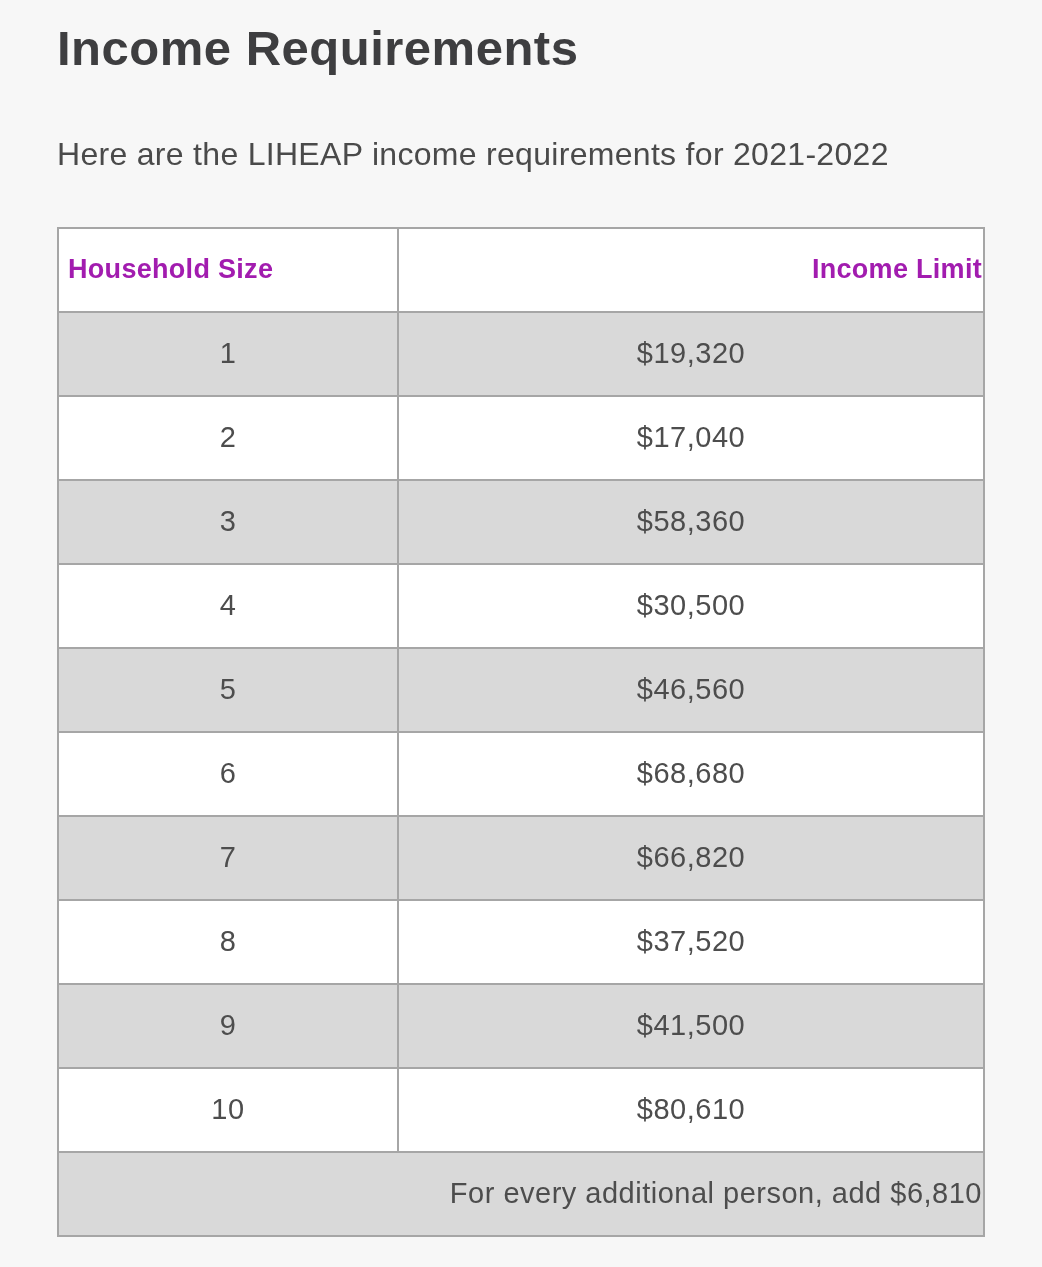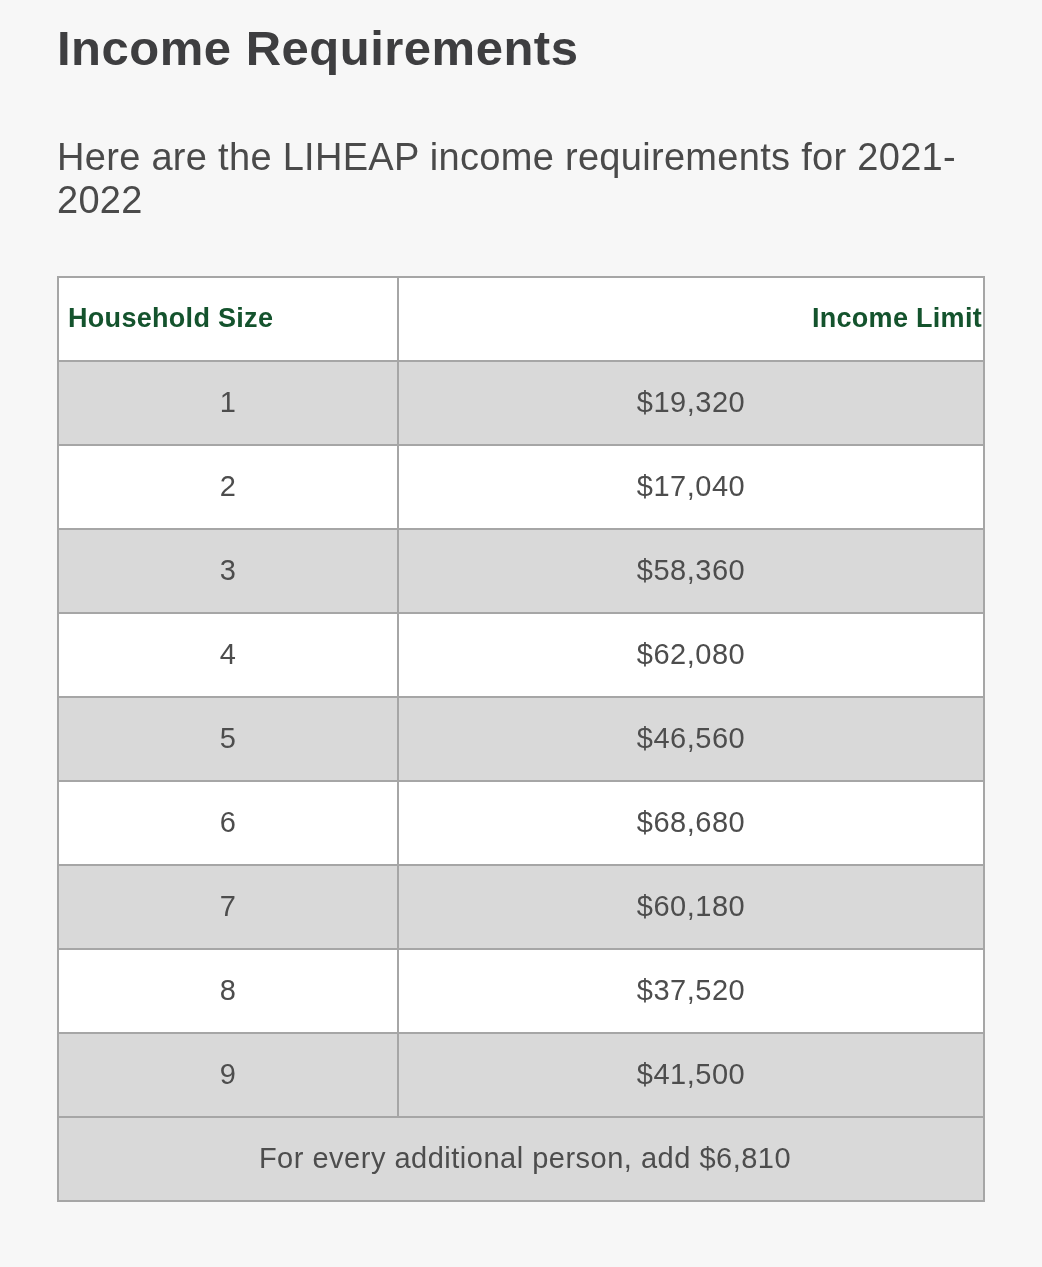--- a/index.html
+++ b/index.html
@@ -19,42 +19,42 @@
   .page-title {
     margin: 0;
     font-size: 49px;
     line-height: 1.1;
     font-weight: 800;
     letter-spacing: 0.5px;
     color: #3e3e40;
   }
   .page-subtitle {
     margin: 60px 0 0 0;
-    font-size: 38px;
+    font-size: 32px;
     font-weight: 300;
     letter-spacing: 0.3px;
     color: #4a4a4a;
   }
   table.income-table {
     margin-top: 54px;
     width: 928px;
     border-collapse: collapse;
     background: #ffffff;
     table-layout: fixed;
   }
   .income-table th,
   .income-table td {
     border: 2px solid #a6a6a6;
     height: 80px;
     vertical-align: middle;
   }
   .income-table th {
     font-size: 27px;
     font-weight: 700;
-    color: #14532d;
+    color: #a21caf;
     letter-spacing: 0.3px;
     background: #ffffff;
   }
   .income-table th.col-household {
     width: 328px;
     text-align: left;
     padding-left: 9px;
   }
   .income-table th.col-income {
     text-align: right;
@@ -64,21 +64,21 @@
     font-weight: 300;
     color: #4d4d4d;
     text-align: center;
     letter-spacing: 0.5px;
   }
   .income-table tr.stripe td {
     background: #d9d9d9;
   }
   .income-table tfoot td {
     background: #d9d9d9;
-    text-align: center;
+    text-align: right;
     padding-left: 9px;
   }
 </style>
 </head>
 <body>
 
 <div class="container">
   <h1 class="page-title">Income Requirements</h1>
 
   <p class="page-subtitle">Here are the LIHEAP income requirements for 2021-2022</p>
@@ -98,41 +98,45 @@
         <tr>
           <td>2</td>
           <td>$17,040</td>
         </tr>
         <tr class="stripe">
           <td>3</td>
           <td>$58,360</td>
         </tr>
         <tr>
           <td>4</td>
-          <td>$62,080</td>
+          <td>$30,500</td>
         </tr>
         <tr class="stripe">
           <td>5</td>
           <td>$46,560</td>
         </tr>
         <tr>
           <td>6</td>
           <td>$68,680</td>
         </tr>
         <tr class="stripe">
           <td>7</td>
-          <td>$60,180</td>
+          <td>$66,820</td>
         </tr>
         <tr>
           <td>8</td>
           <td>$37,520</td>
         </tr>
         <tr class="stripe">
           <td>9</td>
           <td>$41,500</td>
+        </tr>
+        <tr>
+          <td>10</td>
+          <td>$80,610</td>
         </tr>
       </tbody>
     <tfoot>
       <tr>
         <td colspan="2">For every additional person, add $6,810</td>
       </tr>
     </tfoot>
   </table>
 </div>
 

